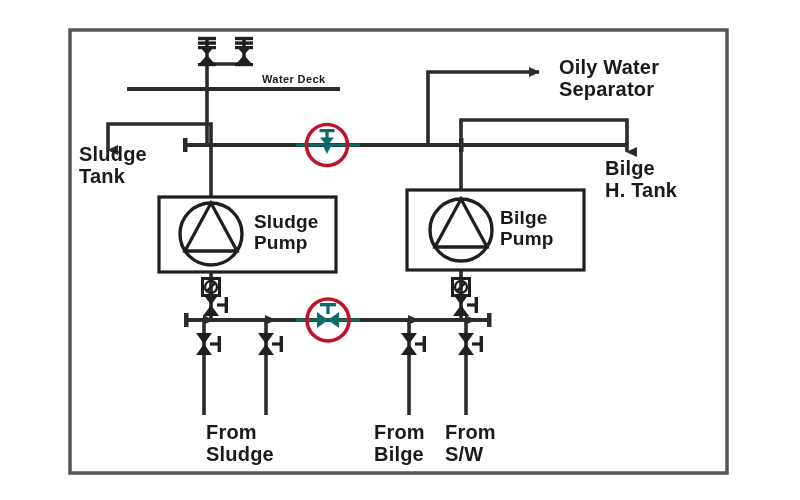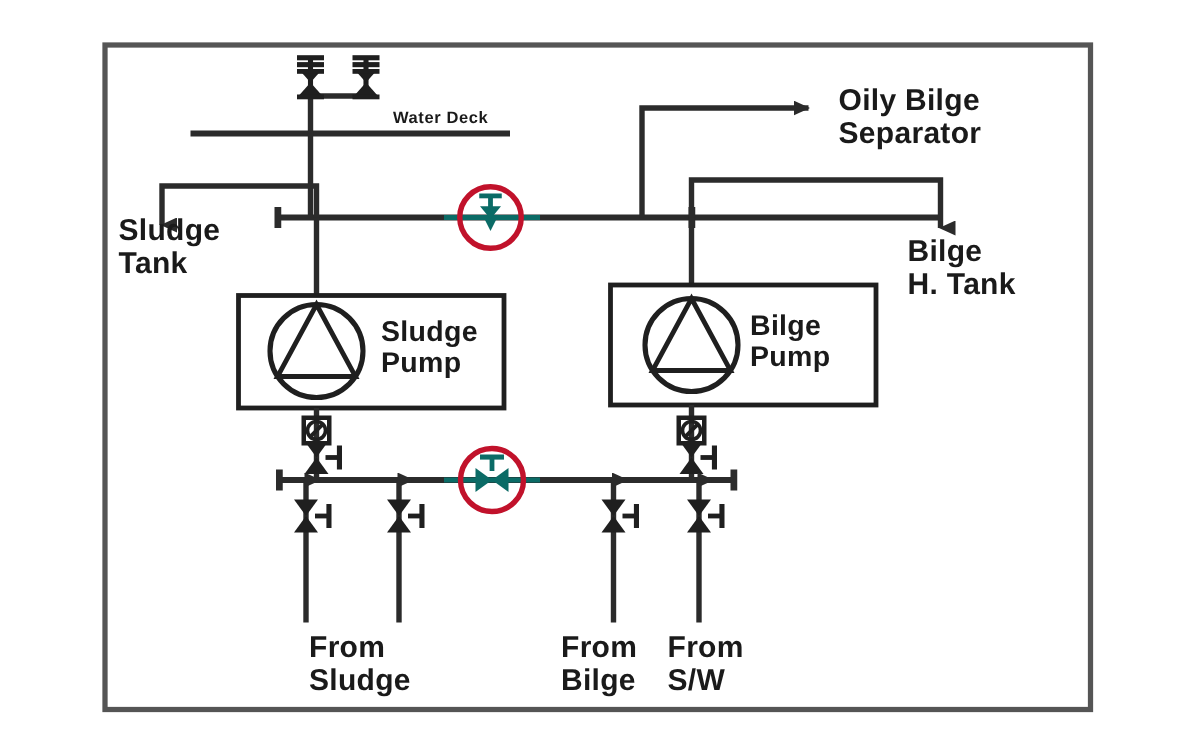--- a/index.html
+++ b/index.html
@@ -203,21 +203,21 @@
       <use href="#globeValveH" x="466" y="344"></use>
     </g>
 
   </svg>
 
   <div class="lbl lbl-small" style="left:262px; top:73px;">Water Deck</div>
 
   <div class="lbl lbl-major" style="left:79px; top:143px;">Sludge
 Tank</div>
 
-  <div class="lbl lbl-major" style="left:559px; top:56px;">Oily Bilge
+  <div class="lbl lbl-major" style="left:559px; top:56px;">Oily Water
 Separator</div>
 
   <div class="lbl lbl-major" style="left:605px; top:157px;">Bilge
 H. Tank</div>
 
   <div class="lbl lbl-pump" style="left:254px; top:211px;">Sludge
 Pump</div>
 
   <div class="lbl lbl-pump" style="left:500px; top:207px;">Bilge
 Pump</div>

